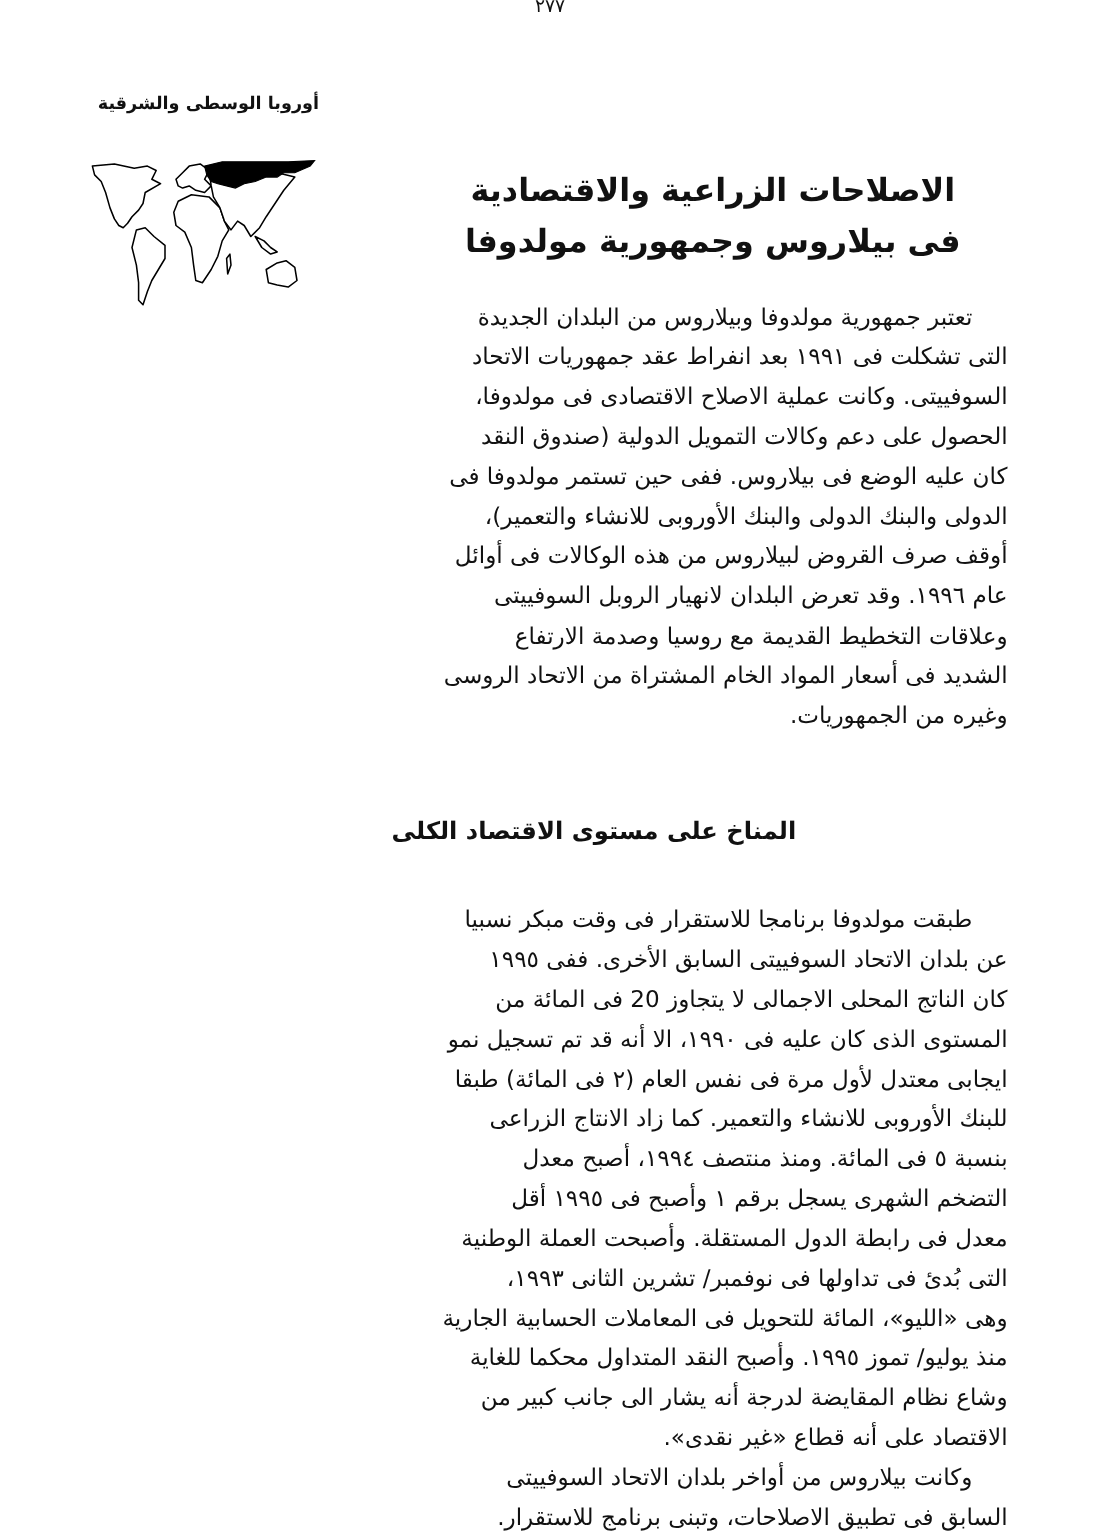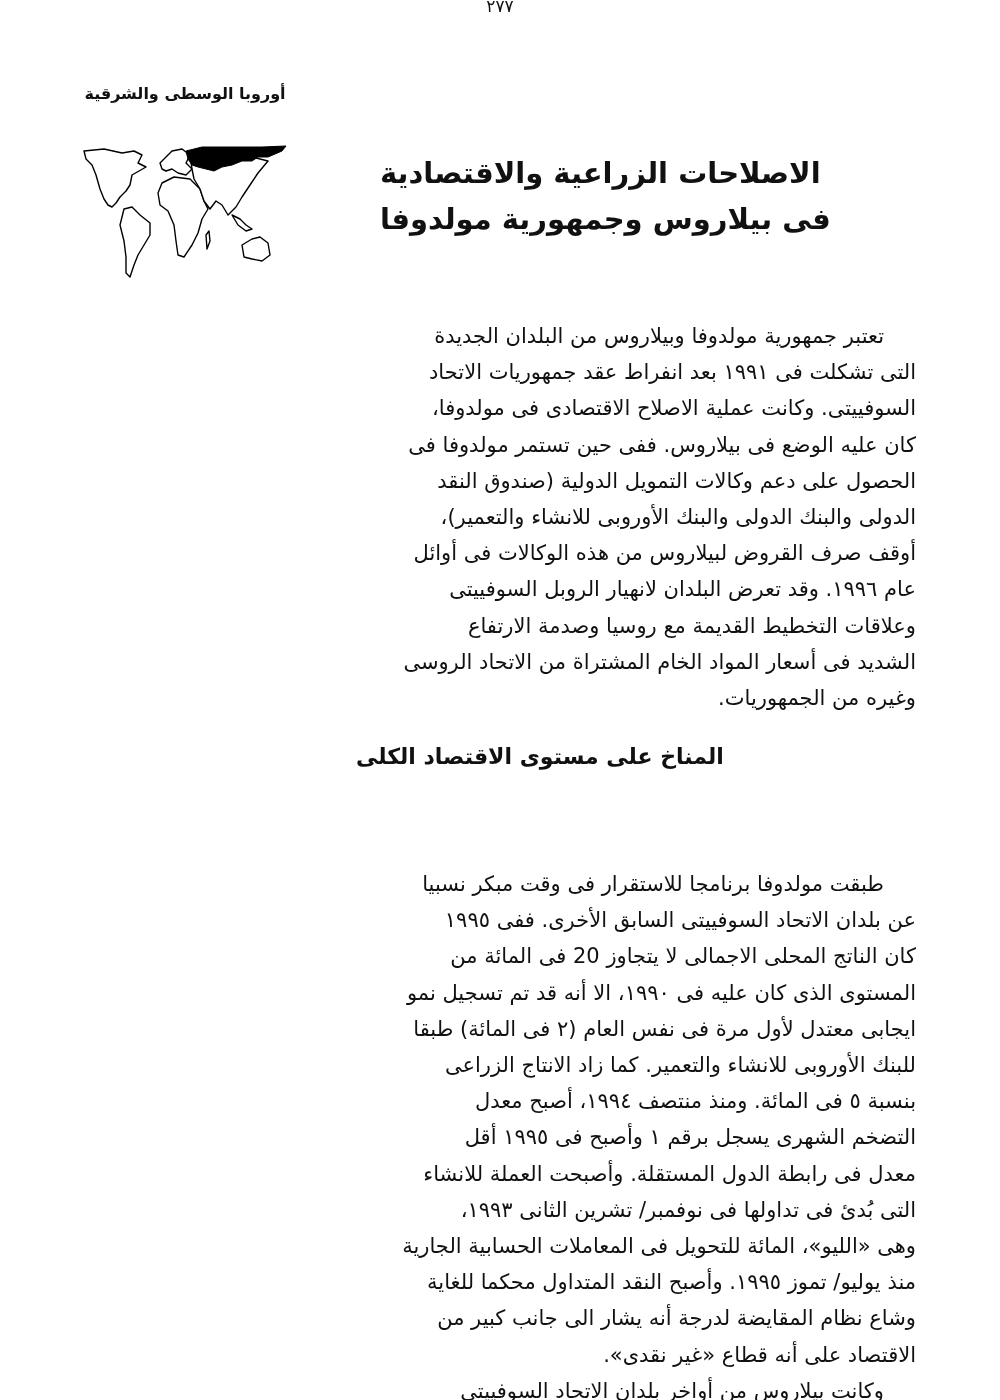--- a/index.html
+++ b/index.html
@@ -1,21 +1,21 @@
 <!DOCTYPE html>
 <html><head>
 <meta charset="utf-8">
 <style>
   html, body { margin: 0; padding: 0; background: #ffffff; }
   body { width: 1000px; height: 1400px; position: relative; overflow: hidden; color: #111; font-family: "DejaVu Sans", sans-serif; }
   .page-number { position: absolute; top: -4px; left: 0; width: 1000px; text-align: center; font-size: 17px; font-family: "DejaVu Sans", sans-serif; direction: rtl; }
-  .section-label { position: absolute; top: 84px; left: 80px; width: 210px; text-align: center; direction: rtl; font-size: 16px; font-weight: bold; }
+  .section-label { position: absolute; top: 84px; left: 80px; width: 210px; text-align: right; direction: rtl; font-size: 16px; font-weight: bold; }
   .map { position: absolute; top: 145px; left: 82px; width: 206px; height: 135px; }
-  .title { position: absolute; top: 150px; left: 380px; width: 536px; direction: rtl; text-align: left; font-size: 29px; font-weight: bold; line-height: 46px; }
-  .body-text { position: absolute; left: 356px; width: 560px; direction: rtl; text-align: justify; text-align-last: right; font-size: 21px; line-height: 36.2px; margin-top: 48px; }
+  .title { position: absolute; top: 150px; left: 380px; width: 536px; direction: rtl; text-align: center; font-size: 29px; font-weight: bold; line-height: 46px; }
+  .body-text { position: absolute; left: 356px; width: 560px; direction: rtl; text-align: justify; text-align-last: right; font-size: 21px; line-height: 36.2px; }
   .p1 { top: 270px; }
   .subheading { position: absolute; top: 744px; left: 356px; width: 560px; direction: rtl; text-align: left; font-size: 22px; font-weight: bold; }
   .p2 { top: 818px; }
   .line { display: block; white-space: nowrap; }
   .indent { padding-right: 32px; }
 </style>
 </head>
 <body>
 
 <div class="page-number">٢٧٧</div>
@@ -47,42 +47,42 @@
 
 <div class="title">
   <span class="line">الاصلاحات الزراعية والاقتصادية</span>
   <span class="line">فى بيلاروس وجمهورية مولدوفا</span>
 </div>
 
 <div class="body-text p1">
   <span class="line indent">تعتبر جمهورية مولدوفا وبيلاروس من البلدان الجديدة</span>
   <span class="line">التى تشكلت فى ١٩٩١ بعد انفراط عقد جمهوريات الاتحاد</span>
   <span class="line">السوفييتى. وكانت عملية الاصلاح الاقتصادى فى مولدوفا،</span>
+  <span class="line">الحصول على دعم وكالات التمويل الدولية (صندوق النقد</span>
   <span class="line">كان عليه الوضع فى بيلاروس. ففى حين تستمر مولدوفا فى</span>
-  <span class="line">الحصول على دعم وكالات التمويل الدولية (صندوق النقد</span>
   <span class="line">الدولى والبنك الدولى والبنك الأوروبى للانشاء والتعمير)،</span>
   <span class="line">أوقف صرف القروض لبيلاروس من هذه الوكالات فى أوائل</span>
   <span class="line">عام ١٩٩٦. وقد تعرض البلدان لانهيار الروبل السوفييتى</span>
   <span class="line">وعلاقات التخطيط القديمة مع روسيا وصدمة الارتفاع</span>
   <span class="line">الشديد فى أسعار المواد الخام المشتراة من الاتحاد الروسى</span>
   <span class="line">وغيره من الجمهوريات.</span>
 </div>
 
 <div class="subheading">المناخ على مستوى الاقتصاد الكلى</div>
 
 <div class="body-text p2">
   <span class="line indent">طبقت مولدوفا برنامجا للاستقرار فى وقت مبكر نسبيا</span>
   <span class="line">عن بلدان الاتحاد السوفييتى السابق الأخرى. ففى ١٩٩٥</span>
   <span class="line">كان الناتج المحلى الاجمالى لا يتجاوز 20 فى المائة من</span>
   <span class="line">المستوى الذى كان عليه فى ١٩٩٠، الا أنه قد تم تسجيل نمو</span>
   <span class="line">ايجابى معتدل لأول مرة فى نفس العام (٢ فى المائة) طبقا</span>
   <span class="line">للبنك الأوروبى للانشاء والتعمير. كما زاد الانتاج الزراعى</span>
   <span class="line">بنسبة ٥ فى المائة. ومنذ منتصف ١٩٩٤، أصبح معدل</span>
   <span class="line">التضخم الشهرى يسجل برقم ١ وأصبح فى ١٩٩٥ أقل</span>
-  <span class="line">معدل فى رابطة الدول المستقلة. وأصبحت العملة للانشاء</span>
+  <span class="line">معدل فى رابطة الدول المستقلة. وأصبحت العملة الوطنية</span>
   <span class="line">التى بُدئ فى تداولها فى نوفمبر/ تشرين الثانى ١٩٩٣،</span>
   <span class="line">وهى «الليو»، المائة للتحويل فى المعاملات الحسابية الجارية</span>
   <span class="line">منذ يوليو/ تموز ١٩٩٥. وأصبح النقد المتداول محكما للغاية</span>
   <span class="line">وشاع نظام المقايضة لدرجة أنه يشار الى جانب كبير من</span>
   <span class="line">الاقتصاد على أنه قطاع «غير نقدى».</span>
   <span class="line indent">وكانت بيلاروس من أواخر بلدان الاتحاد السوفييتى</span>
   <span class="line">السابق فى تطبيق الاصلاحات، وتبنى برنامج للاستقرار.</span>
 </div>
 
 </body></html>

